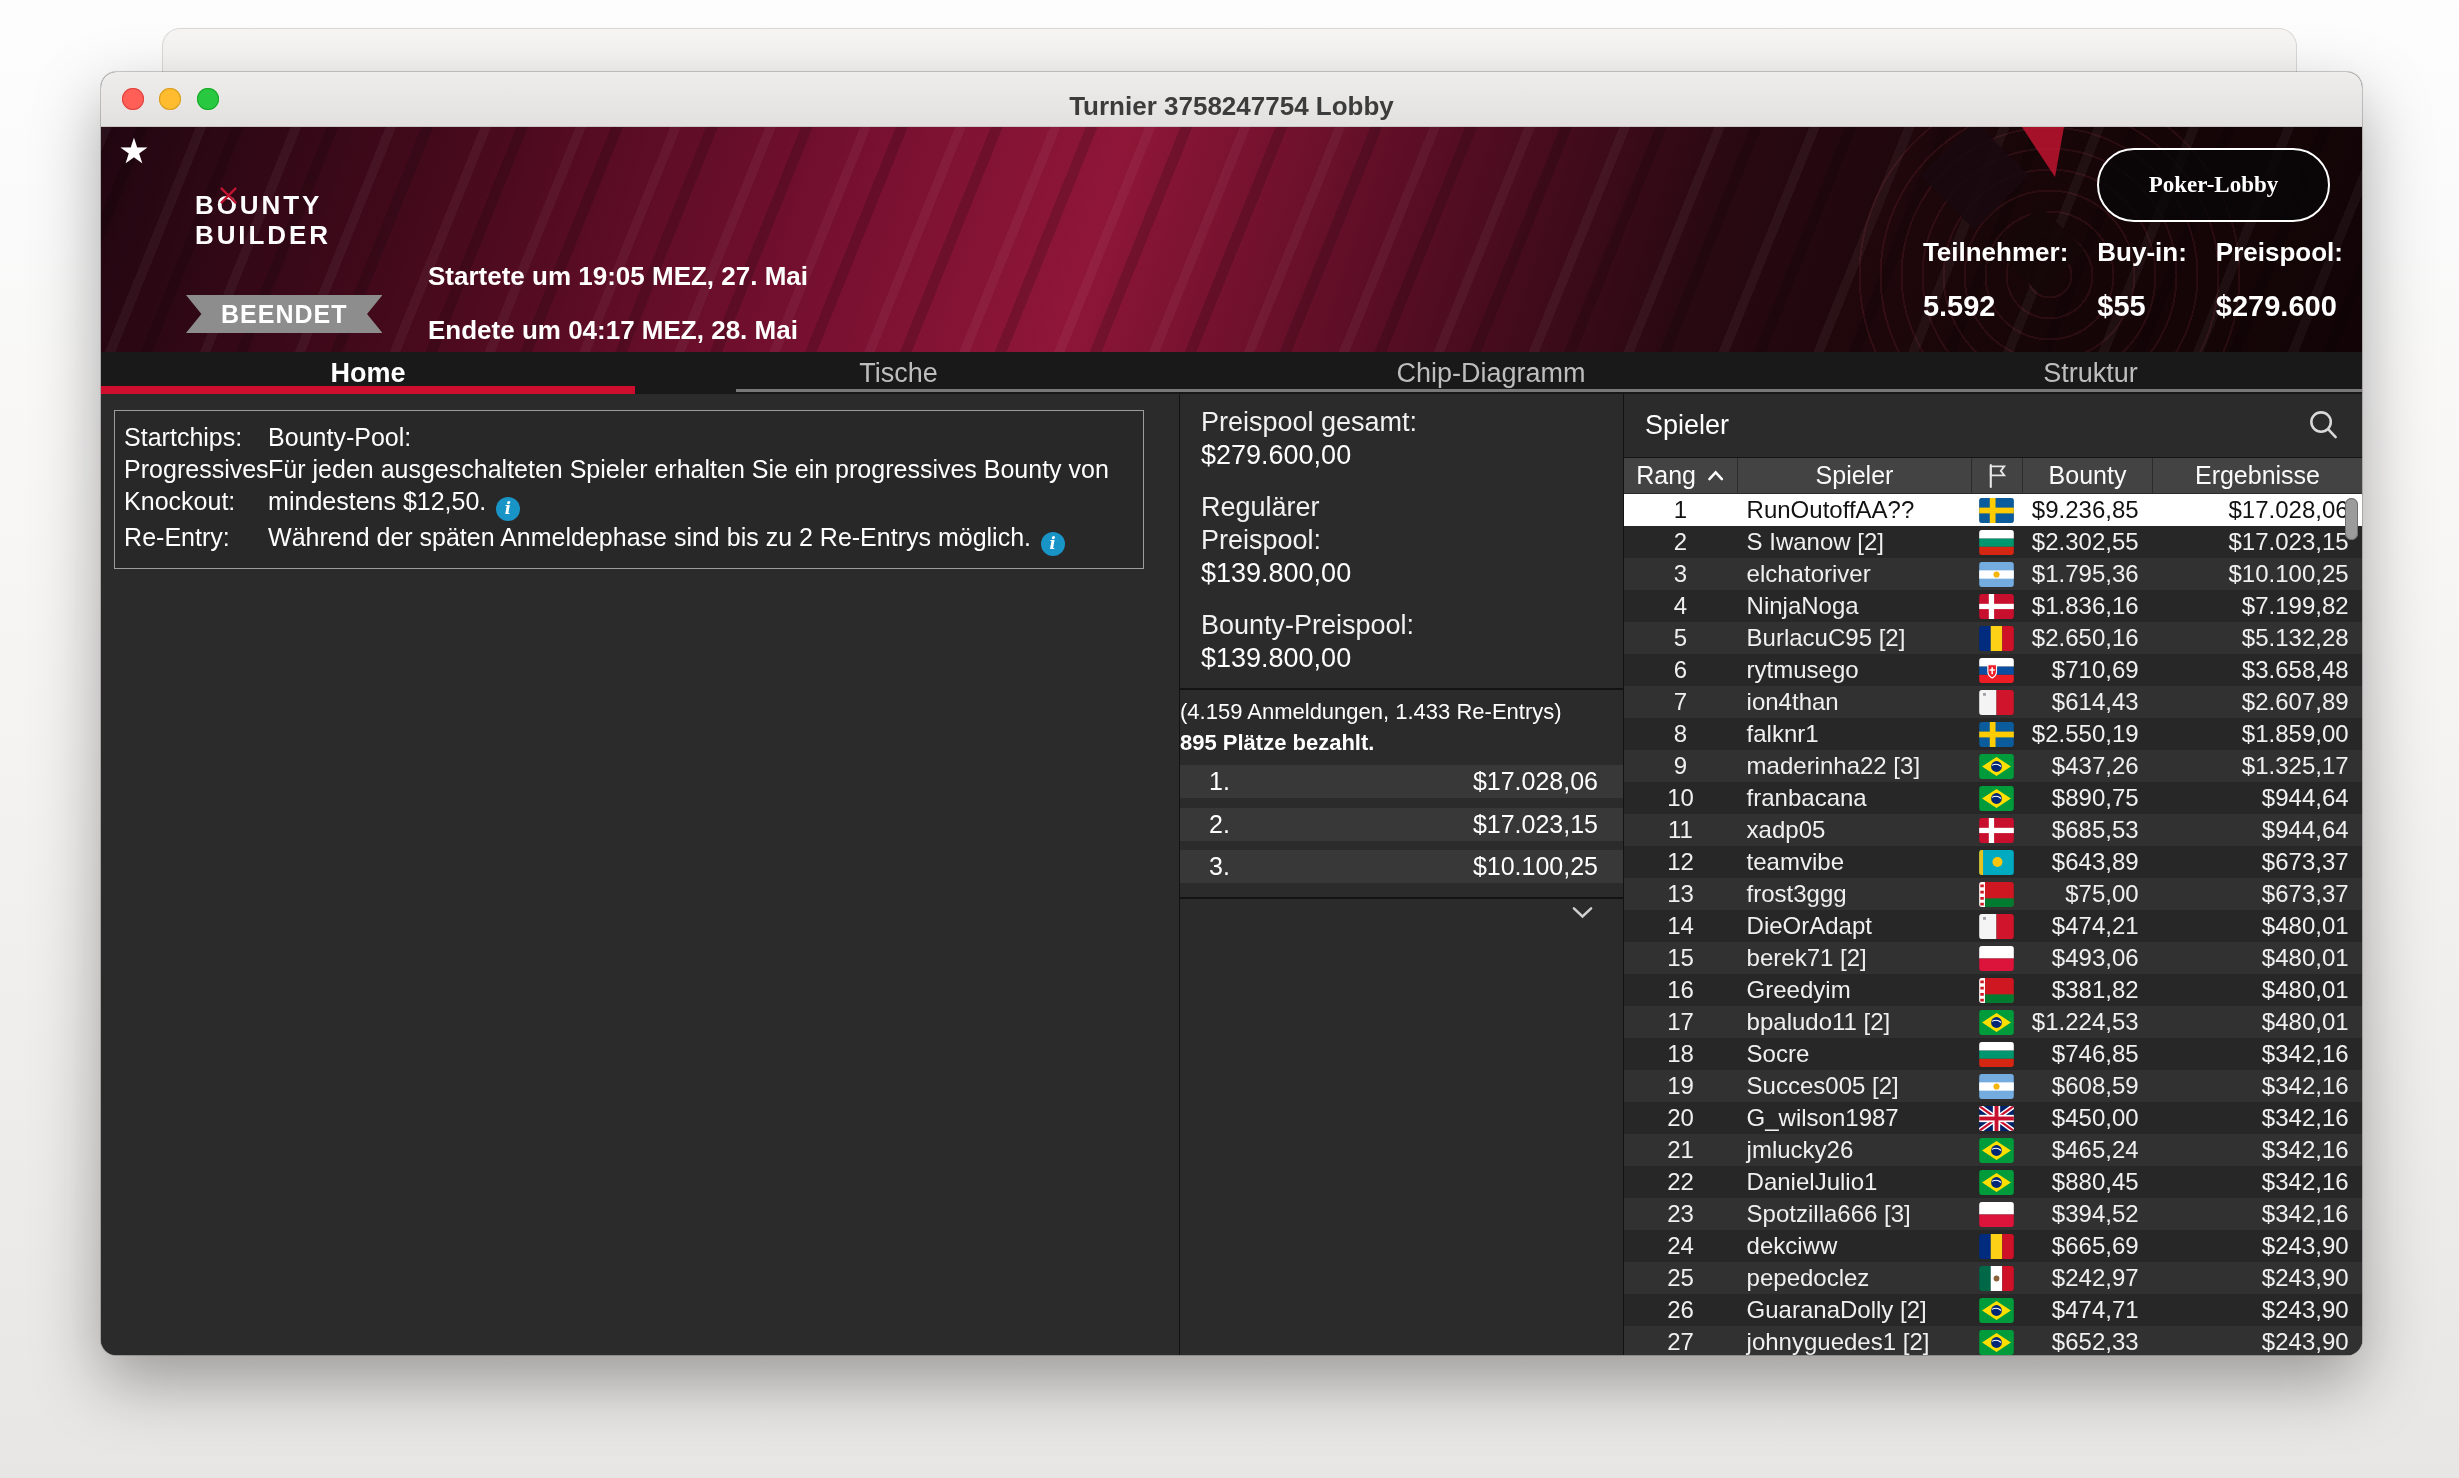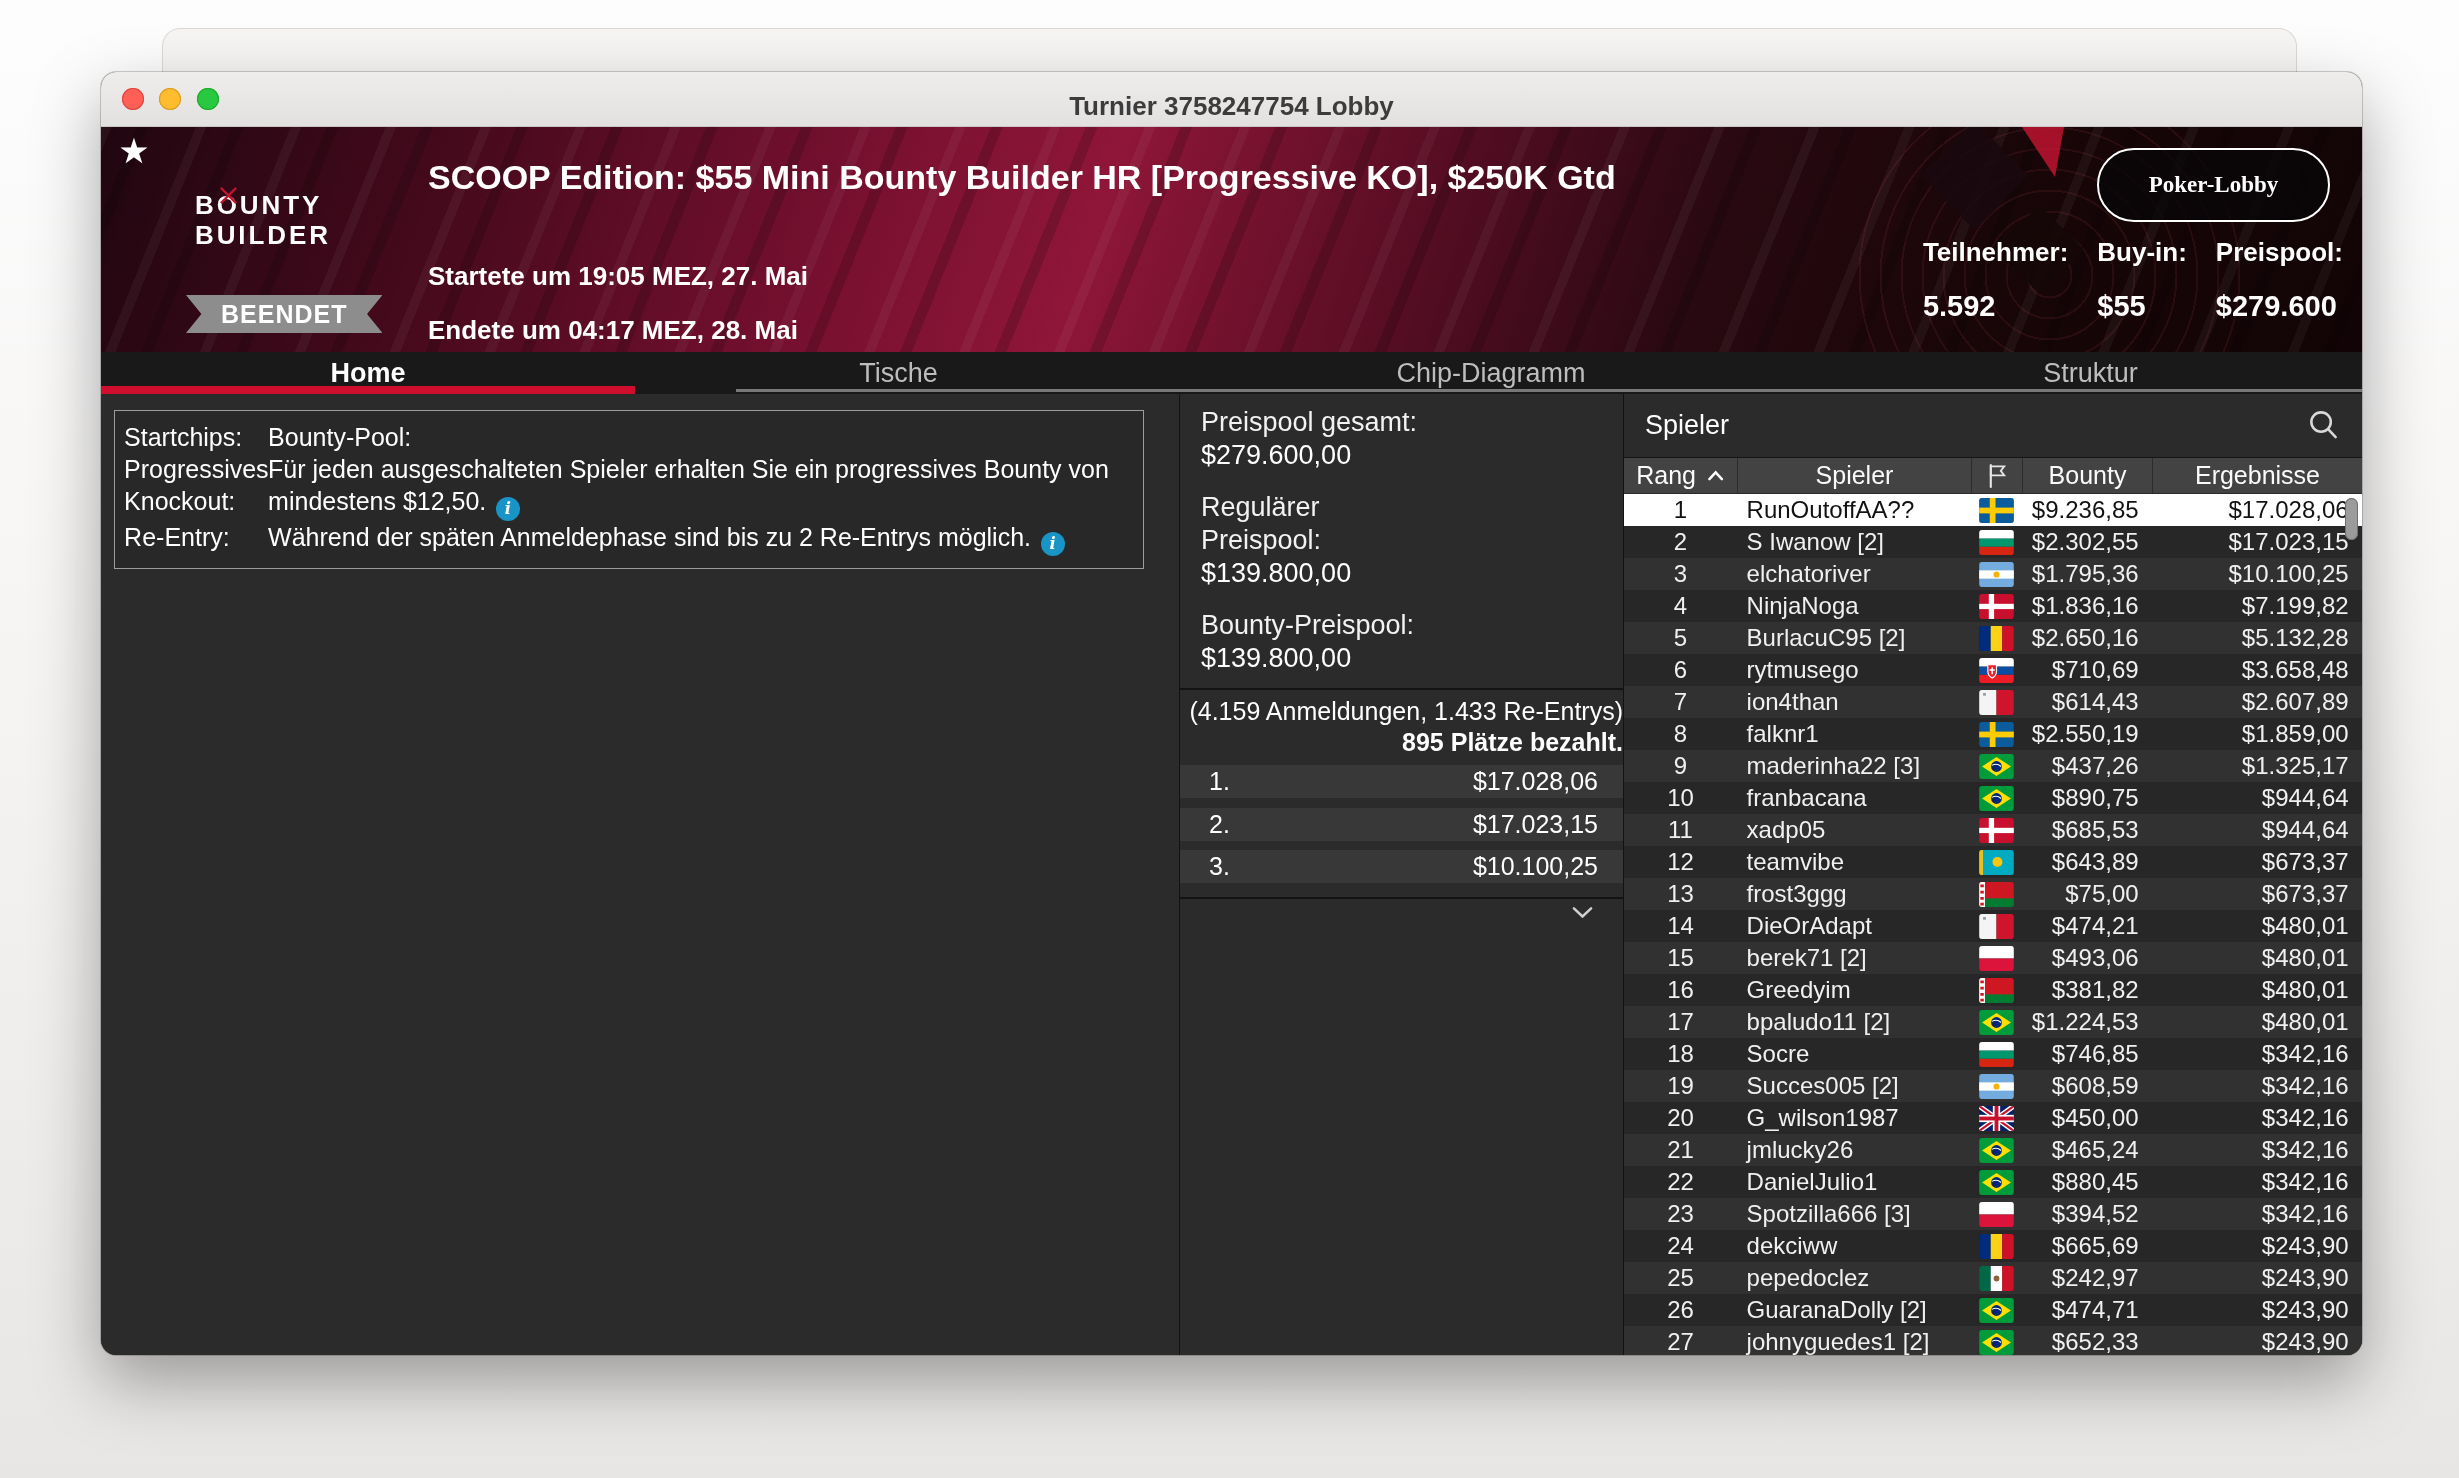--- a/index.html
+++ b/index.html
@@ -92,21 +92,21 @@
     align-items:center; justify-content:center; margin-left:9.6px; vertical-align:-3.8px;
     font-family:"DejaVu Serif", serif; cursor:pointer;
   }
   
   .mid-pane { width:443px; border-right:1.9px solid #121212; background:#2b2b2b; }
   .pp { padding:11.5px 17.3px 0 21px; }
   .pp-label { font-size:27px; line-height:33px; color:#f2f2f2; margin-top:19px; white-space:pre-line; }
   .pp-label.first { margin-top:0; }
   .pp-value { font-size:27px; line-height:33px; color:#fff; }
   .mid-divider { height:1.9px; background:#131313; margin-top:13.4px; }
-  .entries { text-align:right; font-size:25px; color:#fff; padding:5.8px 0 7.7px; line-height:31px; }
+  .entries { text-align:left; font-size:22px; color:#fff; padding:5.8px 0 7.7px; line-height:31px; }
   .entries .bold-line { font-weight:700; }
   .payout-row {
     display:flex; justify-content:space-between; align-items:center;
     height:33px; background:#383838; margin-bottom:9.6px;
     padding:0 25px 0 29px; font-size:25px; color:#fff;
   }
   .expand-row { display:flex; justify-content:flex-end; padding:7.7px 29px 0 0; }
   .chev { cursor:pointer; display:inline-flex; }
   
   .right-pane { flex:1; position:relative; background:#2b2b2b; }
@@ -167,21 +167,20 @@
       <div class="shape-b"></div>
       <div class="shape-c"></div>
       <span class="star">★</span>
       <div class="logo">
         <div>BOUNTY</div>
         <div>BUILDER</div>
         <svg class="logo-x" width="19" height="19" viewBox="0 0 20 20">
             <path d="M2 2 18 18 M18 2 2 18" stroke="#c01430" stroke-width="2.4"></path>
           </svg>
       </div>
-      <div class="btitle">SCOOP Edition: $55 Mini Bounty Builder HR [Progressive KO], $250K Gtd</div>
       <div class="btime1">Startete um 19:05 MEZ, 27. Mai</div>
       <div class="btime2">Endete um 04:17 MEZ, 28. Mai</div>
       <div class="badge">BEENDET</div>
       <button class="lobby-btn">Poker-Lobby</button>
       <div class="stats" id="stats">
           <div class="stat">
             <div class="stat-label">Teilnehmer:</div>
             <div class="stat-value">5.592</div>
           </div>
           <div class="stat">

